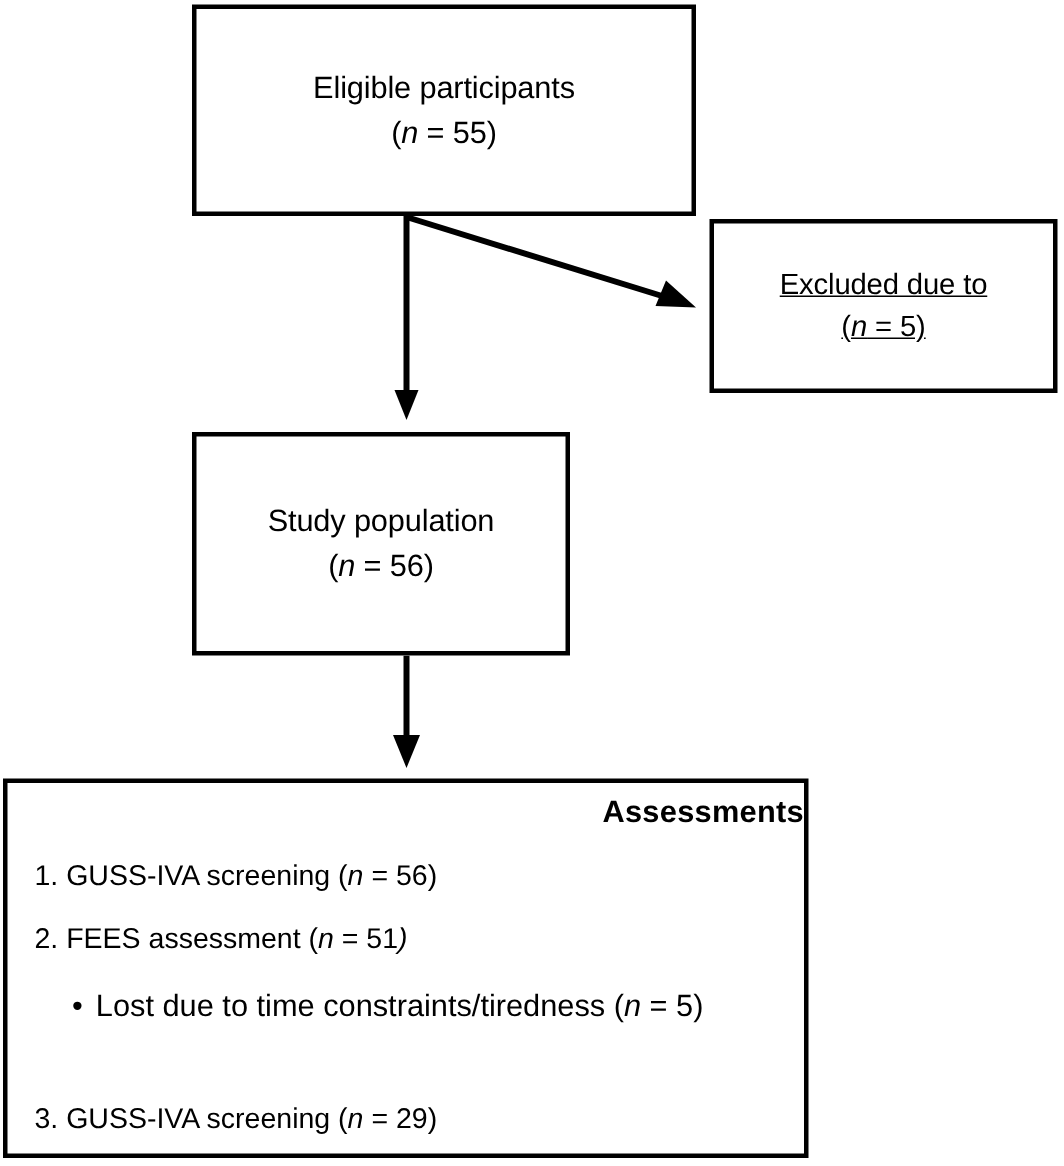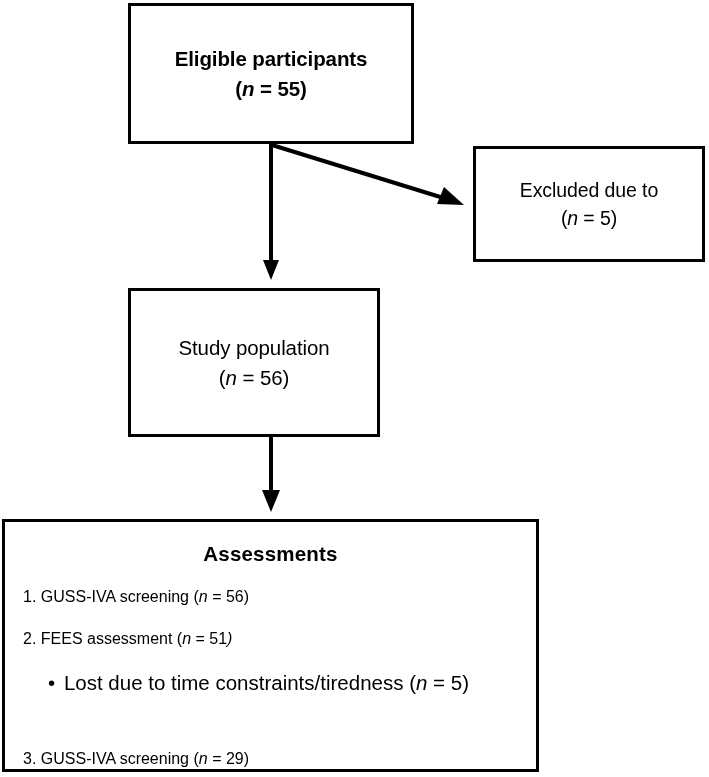--- a/index.html
+++ b/index.html
@@ -40,33 +40,32 @@
     font-size: 20.5px;
     line-height: 30px;
     white-space: nowrap;
     letter-spacing: -0.1px;
   }
 
   
   #box-eligible {
     left: 128px;
     top: 3px;
-    width: 286px;
+    width: 336px;
     height: 141px;
-    font-weight: bold;
   }
 
   
   #box-excluded {
     left: 473px;
     top: 146px;
     width: 232px;
     height: 116px;
   }
-  #box-excluded .line { font-size: 19.5px; line-height: 28px; }
+  #box-excluded .line { font-size: 19.5px; line-height: 28px; text-decoration: underline; }
 
   
   #box-study {
     left: 128px;
     top: 288px;
     width: 252px;
     height: 149px;
   }
 
   
@@ -76,27 +75,27 @@
     width: 537px;
     height: 253px;
     display: block;
     text-align: left;
     padding: 0;
   }
 
   .assess-title {
     font-size: 20.5px;
     font-weight: bold;
-    text-align: center;
-    margin-top: 20px;
+    text-align: right;
+    margin-top: 8px;
     letter-spacing: 0.2px;
   }
 
   .assess-item {
-    font-size: 16px;
+    font-size: 19px;
     line-height: 28px;
     padding-left: 18px;
     white-space: nowrap;
   }
   #assess-1 { margin-top: 17px; }
   #assess-2 { margin-top: 14px; }
   #assess-3 { margin-top: 48px; }
 
   .assess-sub {
     font-size: 20.5px;

